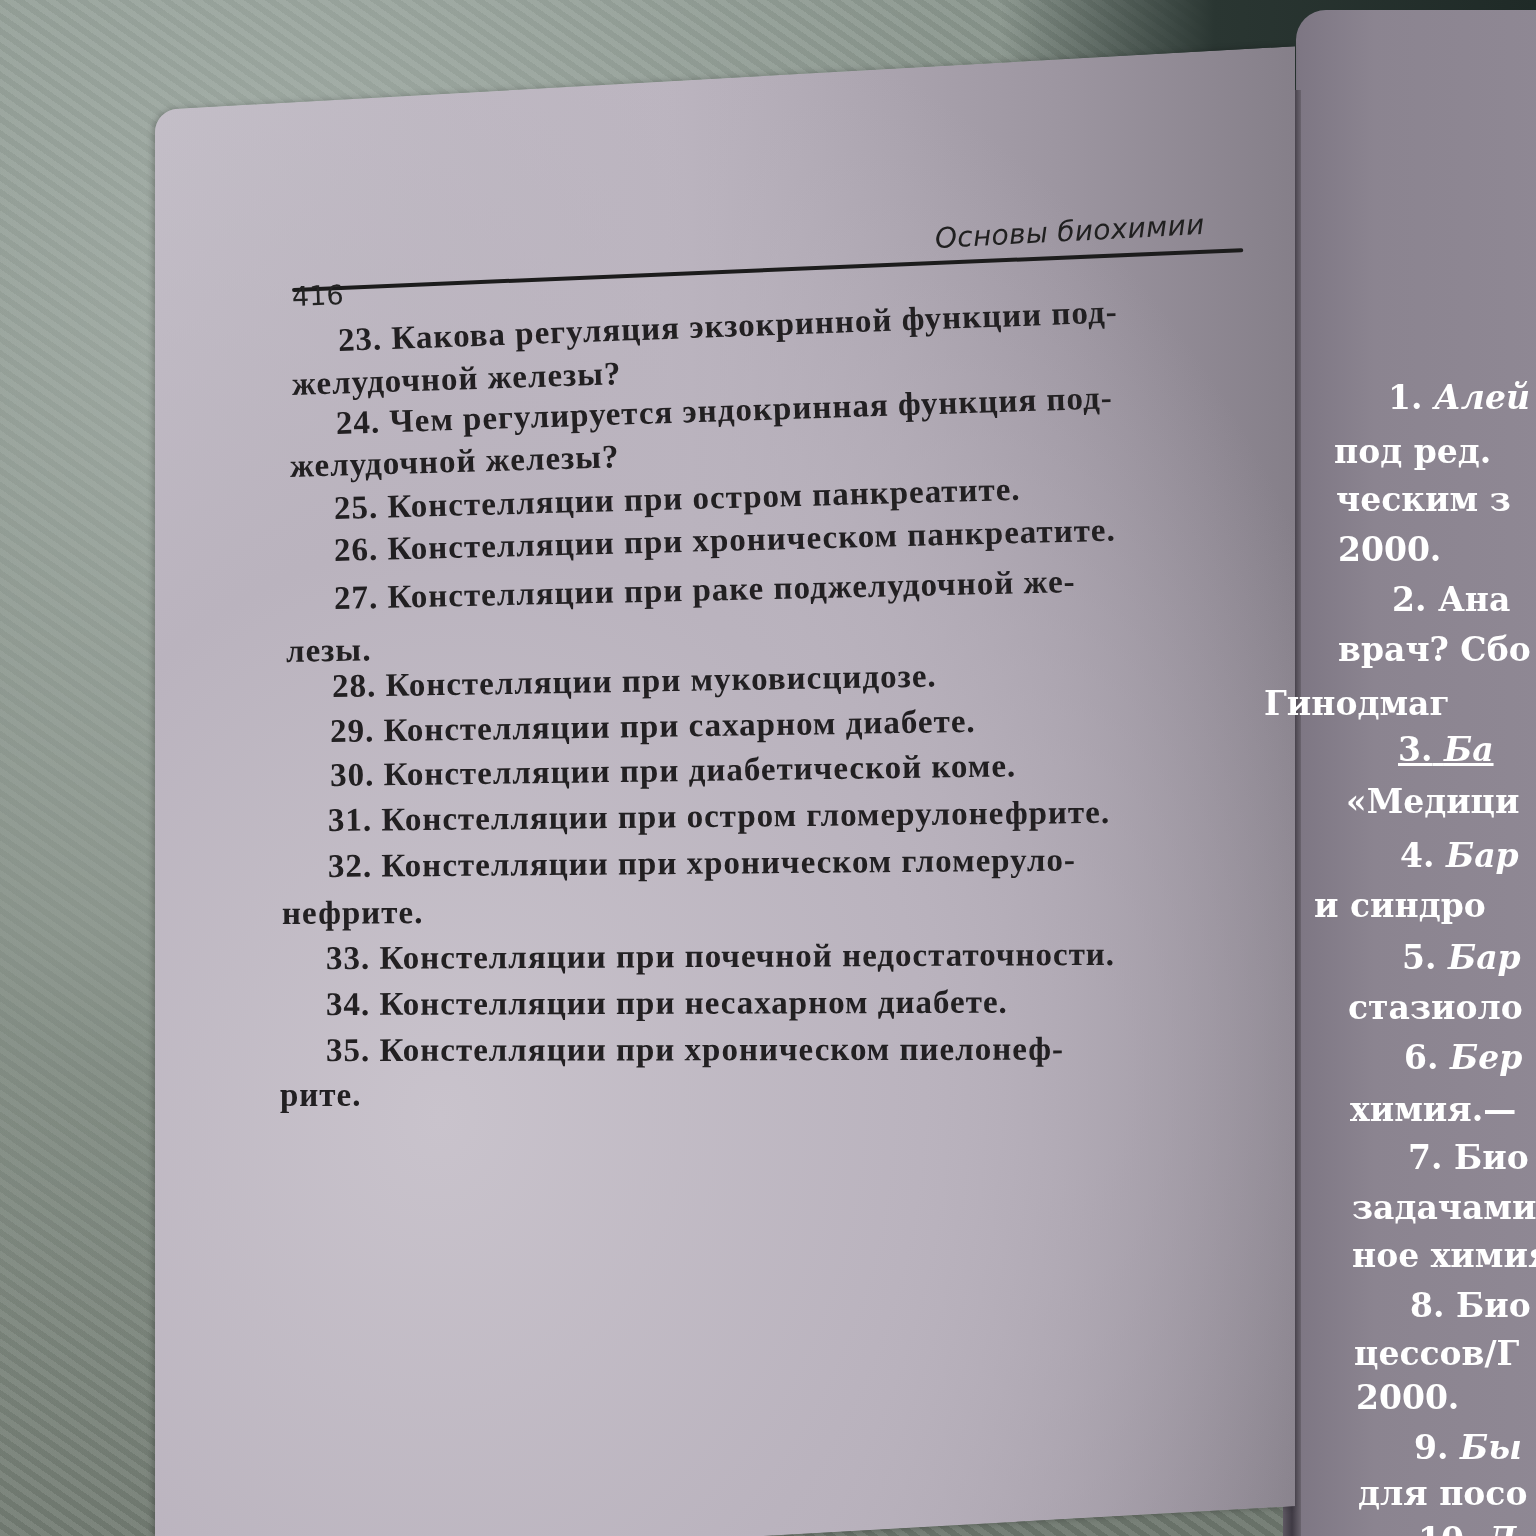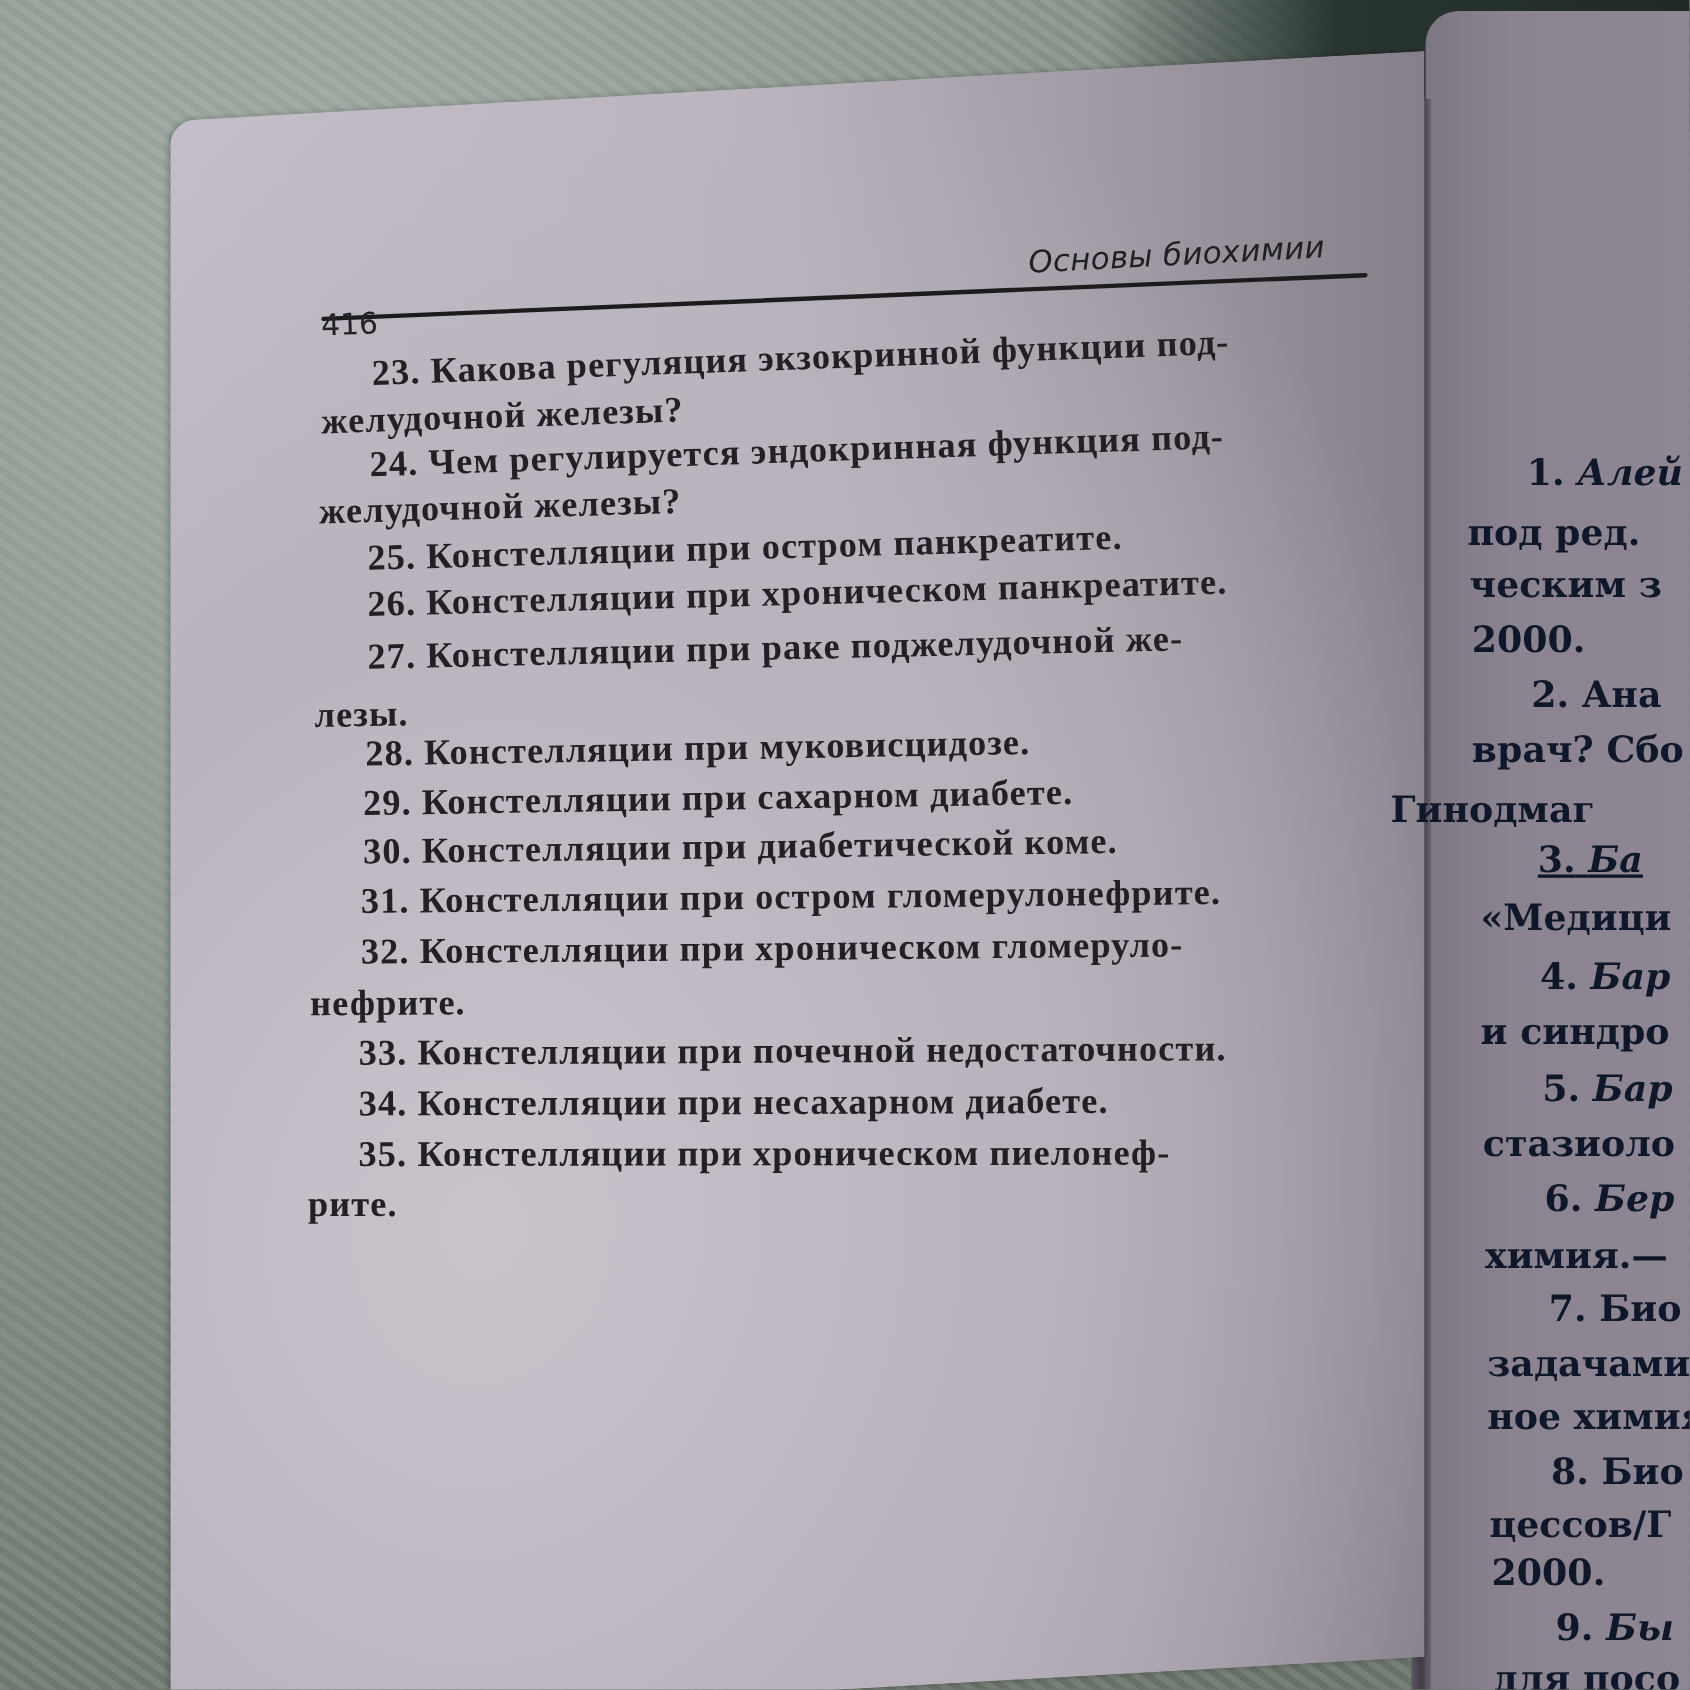--- a/index.html
+++ b/index.html
@@ -127,23 +127,22 @@
       transform-origin: 0 50%;
       letter-spacing: 1px;
     }
 
     
     .rline {
       position: absolute;
       font-family: "DejaVu Serif", serif;
       font-weight: bold;
       font-size: 33px;
-      color: #0f172a;
+      color: #ffffff;
       white-space: nowrap;
-      margin-top: 32px;
     }
     .rline .it {
       font-style: italic;
     }
   </style>
 </head>
 <body>
 
 <div class="fabric"></div>
 <div class="dark-top-right"></div>
@@ -184,21 +183,21 @@
   <div class="rline" style="left:1388px; top:378px;"><span>1.</span> <span class="it">Алей</span></div>
   <div class="rline" style="left:1334px; top:432px;">под ред.</div>
   <div class="rline" style="left:1336px; top:480px;">ческим з</div>
   <div class="rline" style="left:1338px; top:530px;">2000.</div>
   <div class="rline" style="left:1392px; top:580px;text-align:center;"><span>2.</span> <span>Ана</span></div>
   <div class="rline" style="left:1338px; top:630px;">врач? Сбо</div>
   <div class="rline" style="left:1264px; top:684px;">Гинодмаг</div>
   <div class="rline" style="left:1398px; top:730px;text-decoration:underline;"><span>3.</span> <span class="it">Ба</span></div>
   <div class="rline" style="left:1346px; top:782px;">«Медици</div>
   <div class="rline" style="left:1400px; top:836px;"><span>4.</span> <span class="it">Бар</span></div>
-  <div class="rline" style="left:1346px; top:886px;">и синдро</div>
+  <div class="rline" style="left:1314px; top:886px;">и синдро</div>
   <div class="rline" style="left:1402px; top:938px;text-align:right;"><span>5.</span> <span class="it">Бар</span></div>
   <div class="rline" style="left:1348px; top:988px;">стазиоло</div>
   <div class="rline" style="left:1404px; top:1038px;"><span>6.</span> <span class="it">Бер</span></div>
   <div class="rline" style="left:1350px; top:1090px;">химия.—</div>
   <div class="rline" style="left:1408px; top:1138px;"><span>7.</span> <span>Био</span></div>
   <div class="rline" style="left:1352px; top:1188px;">задачами</div>
   <div class="rline" style="left:1352px; top:1236px;">ное химия</div>
   <div class="rline" style="left:1410px; top:1286px;"><span>8.</span> <span>Био</span></div>
   <div class="rline" style="left:1354px; top:1334px;text-align:center;">цессов/Г</div>
   <div class="rline" style="left:1356px; top:1378px;">2000.</div>

